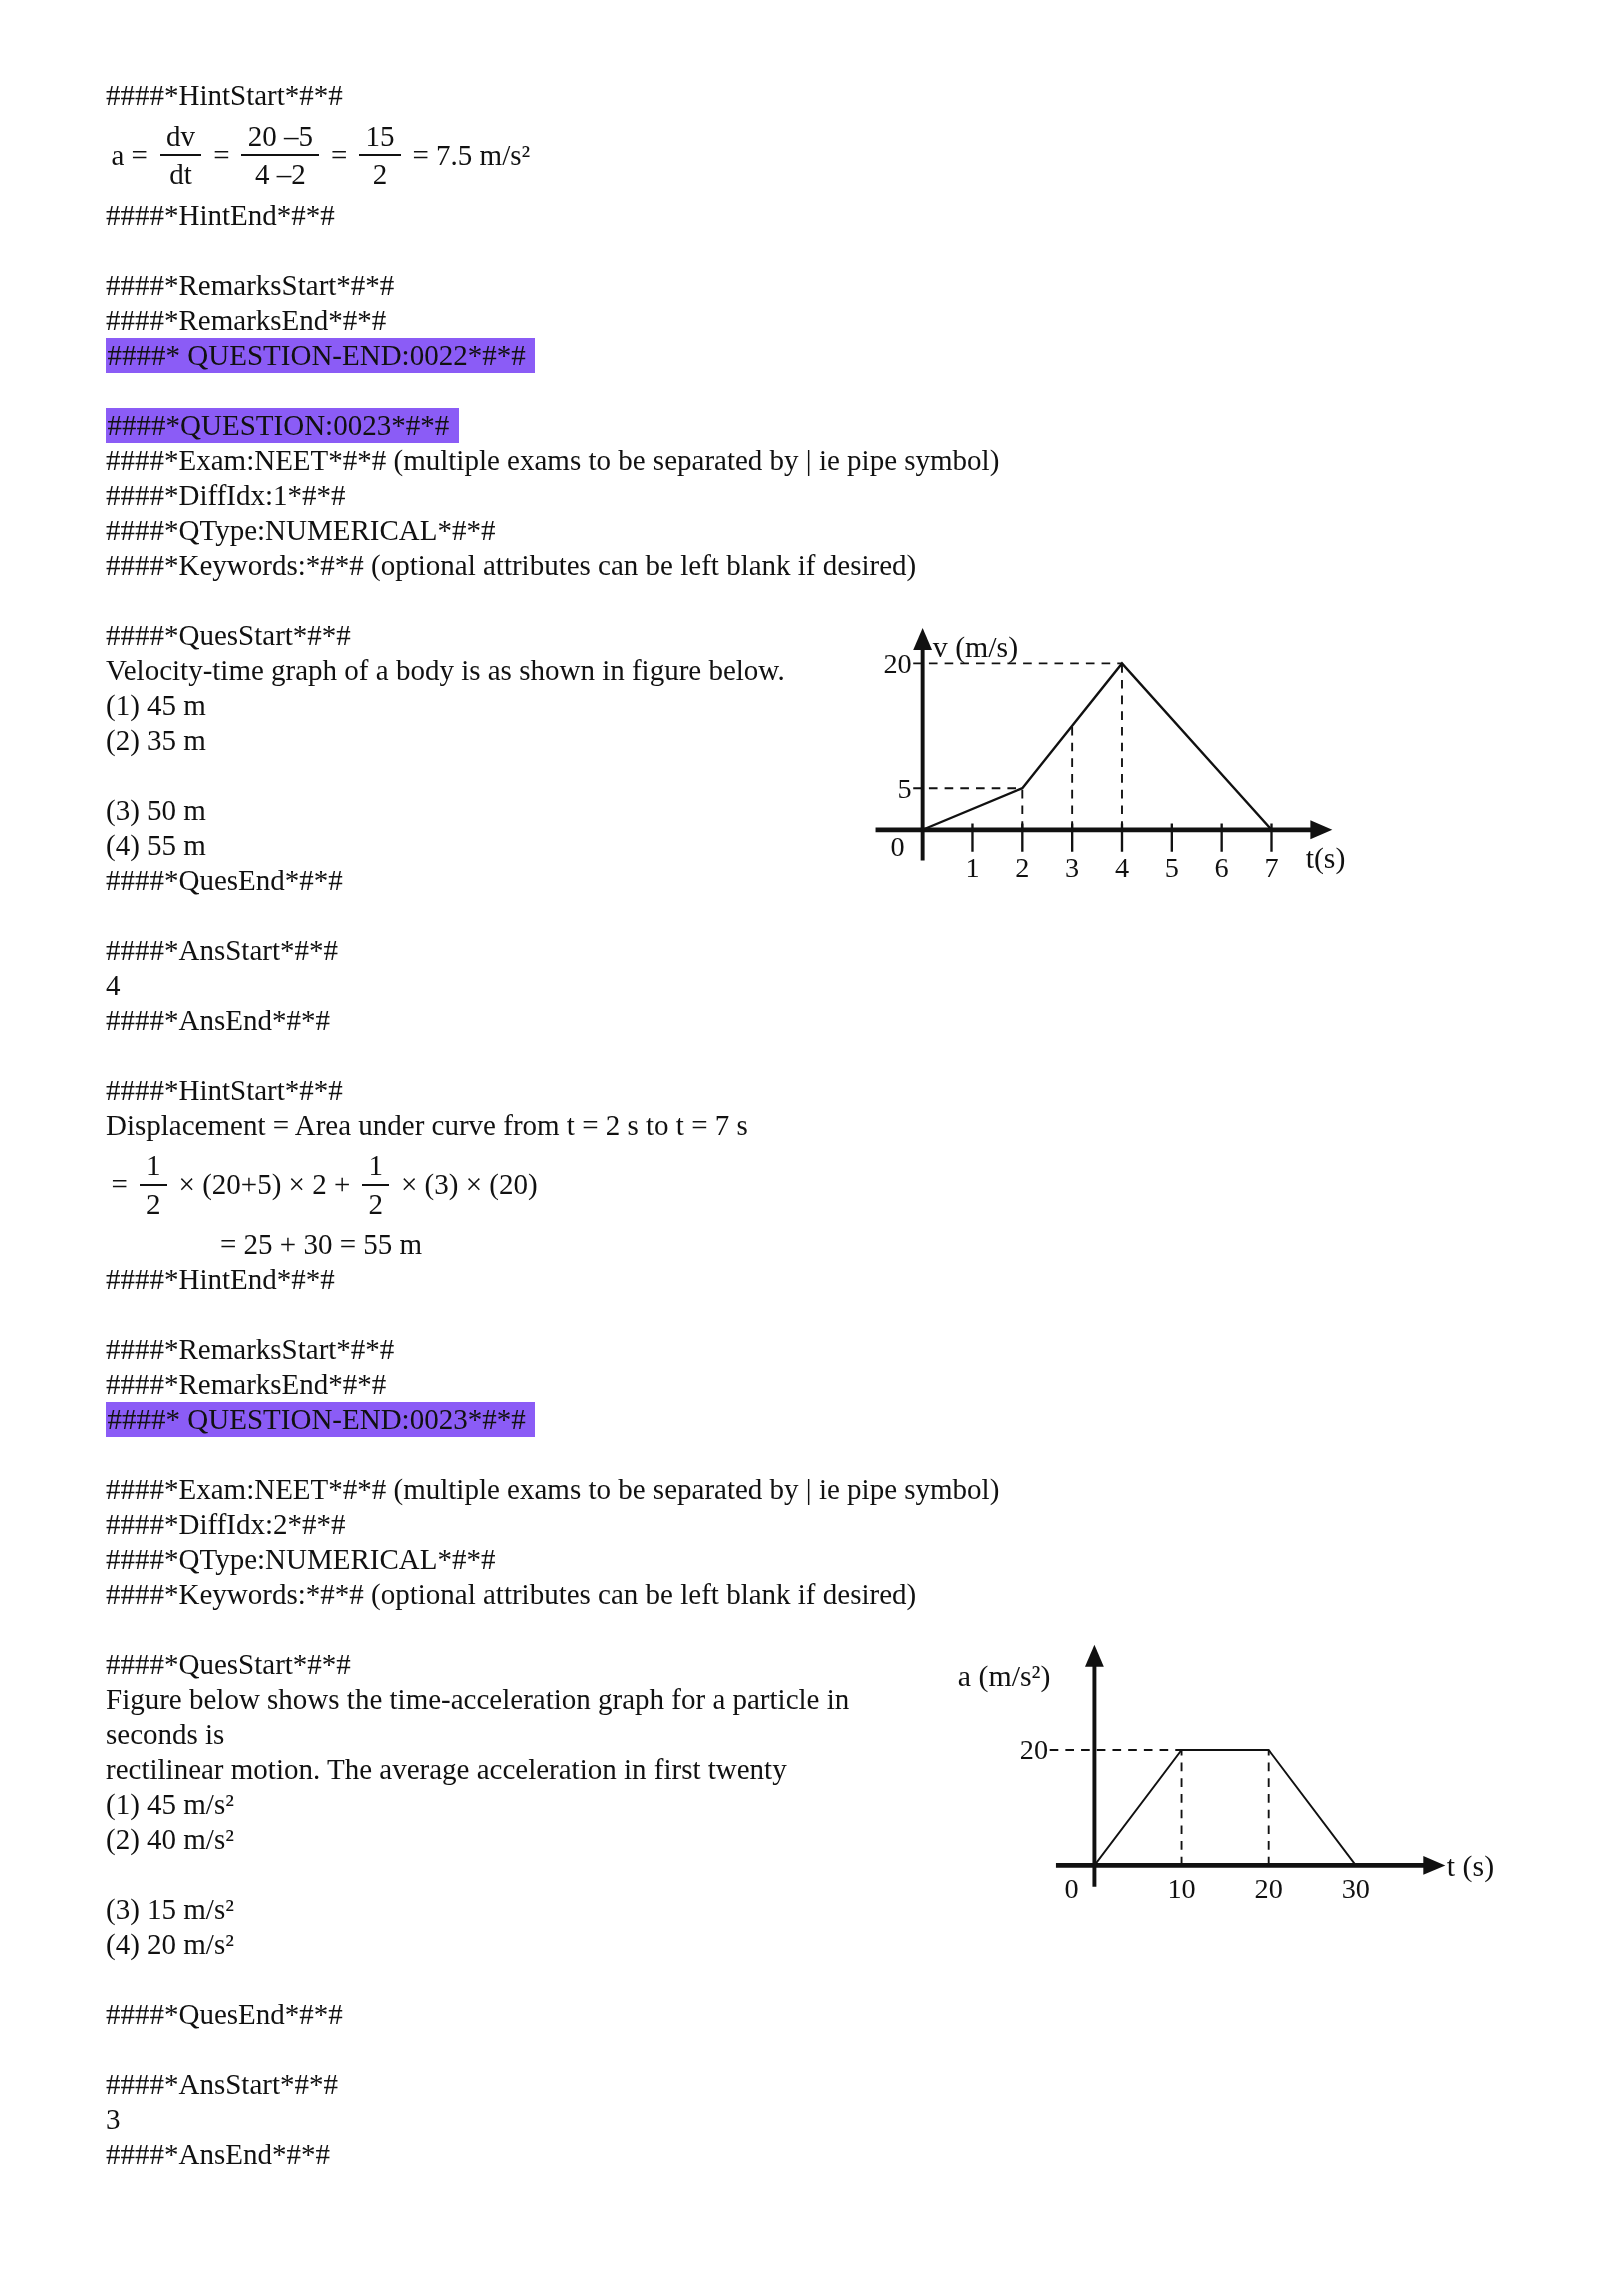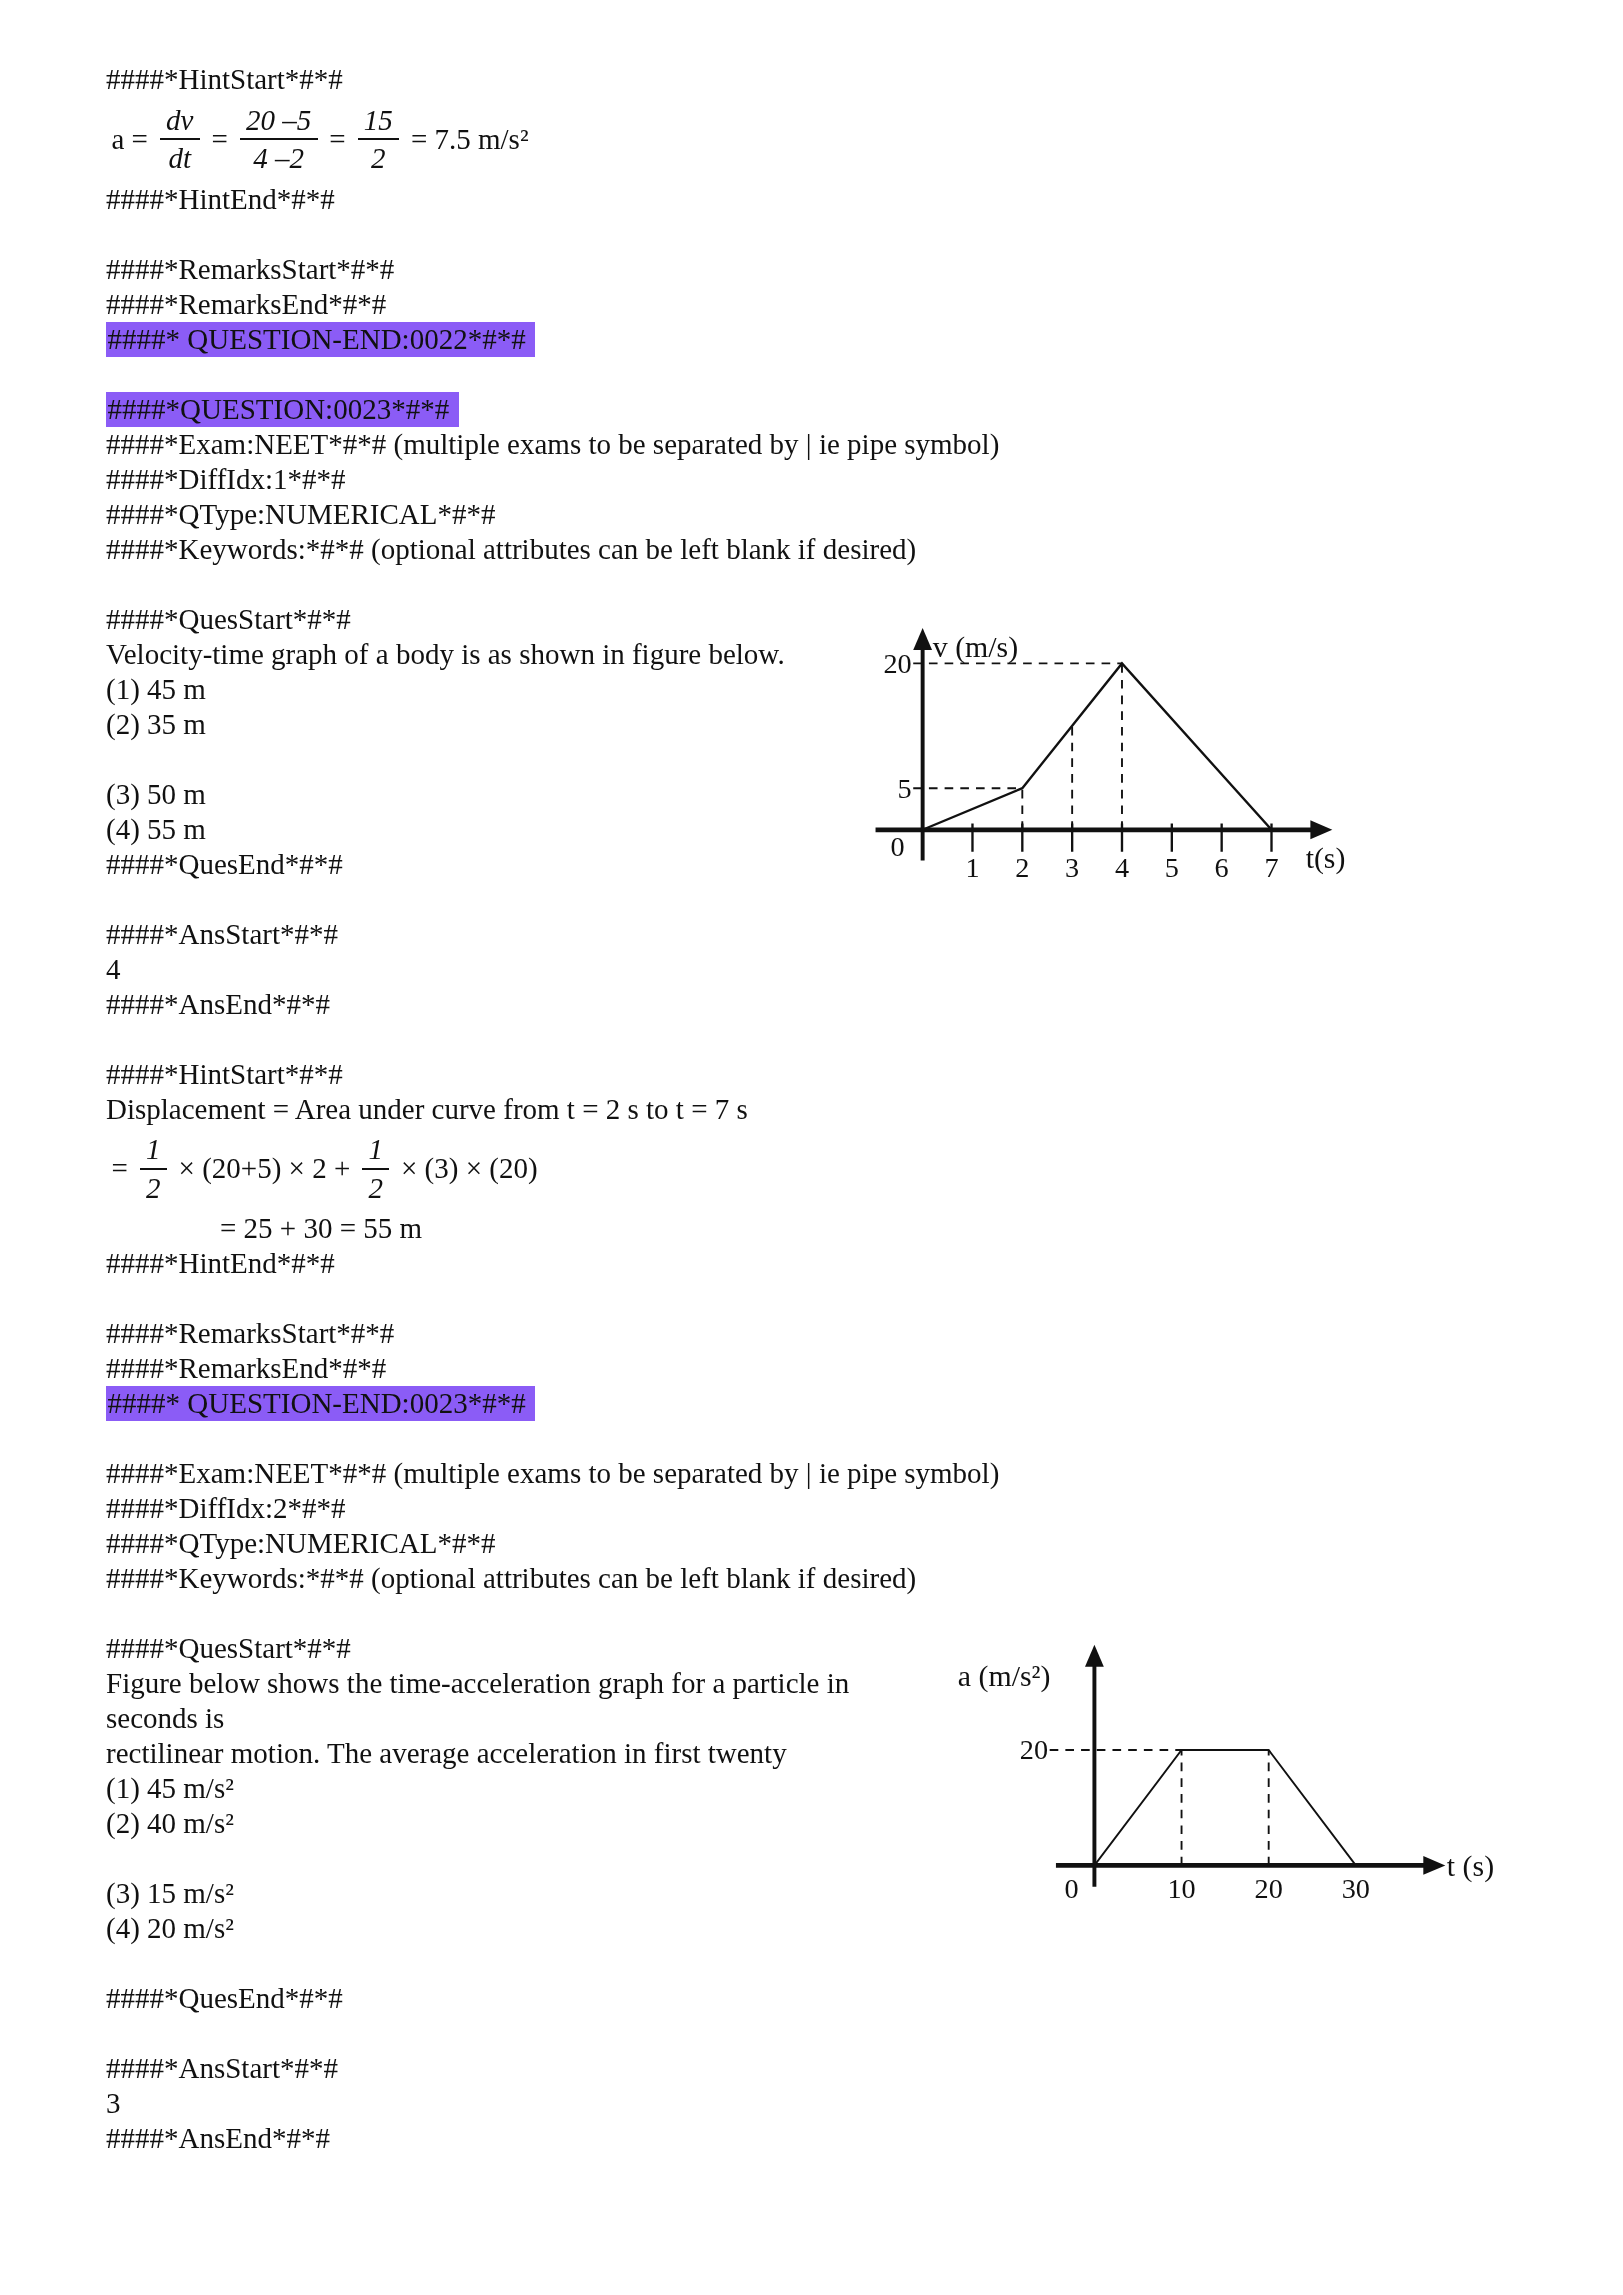--- a/index.html
+++ b/index.html
@@ -1,31 +1,31 @@
 <!DOCTYPE html>
 <html style="font-size:12.6px"><head>
 <meta charset="utf-8">
 <style>
   html,body{margin:0;padding:0;background:#e8e8e8;}
   .page{
     width:1623px;height:2295px;background:#ffffff;position:relative;
     font-family:"Liberation Serif", serif;font-size:29px;line-height:35px;color:#111;
     margin:0 auto;overflow:hidden;
   }
-  .content{padding:62px 0 0 106px;}
+  .content{padding:78px 0 0 106px;}
   .line{white-space:nowrap;}
   .blank{height:35px;}
   .hl{background:#8b5cf6;display:inline-block;padding:0 9.4px 0 1.6px;}
   .opts{display:flex;white-space:nowrap;flex-direction:column;}
   .opts .c1{width:196px;}
   .opts.wide .c1{width:294px;}
   .indent{margin-left:114px;}
   .formula{margin:5.5px 0;white-space:nowrap;}
   .ft{display:inline-block;vertical-align:middle;margin:0 5.5px;}
-  .frac{display:inline-block;text-align:center;vertical-align:middle;margin:0 6.3px;font-style:italic;}
+  .frac{display:inline-block;text-align:center;vertical-align:middle;margin:0 6.3px;}
   .frac .fn{display:block;padding:0 6.3px 0.8px;border-bottom:2.4px solid #111;line-height:35px;}
   .frac .fd{display:block;padding:0.8px 6.3px 0;line-height:35px;text-align:center;}
   .chart{position:absolute;}
   #chart0{left:852px;top:620px;width:518px;height:283px;}
   #chart1{left:938px;top:1637px;width:597px;height:314px;}
   svg text{font-family:"Liberation Serif", serif;fill:#111;}
 </style>
 </head>
 <body>
 

